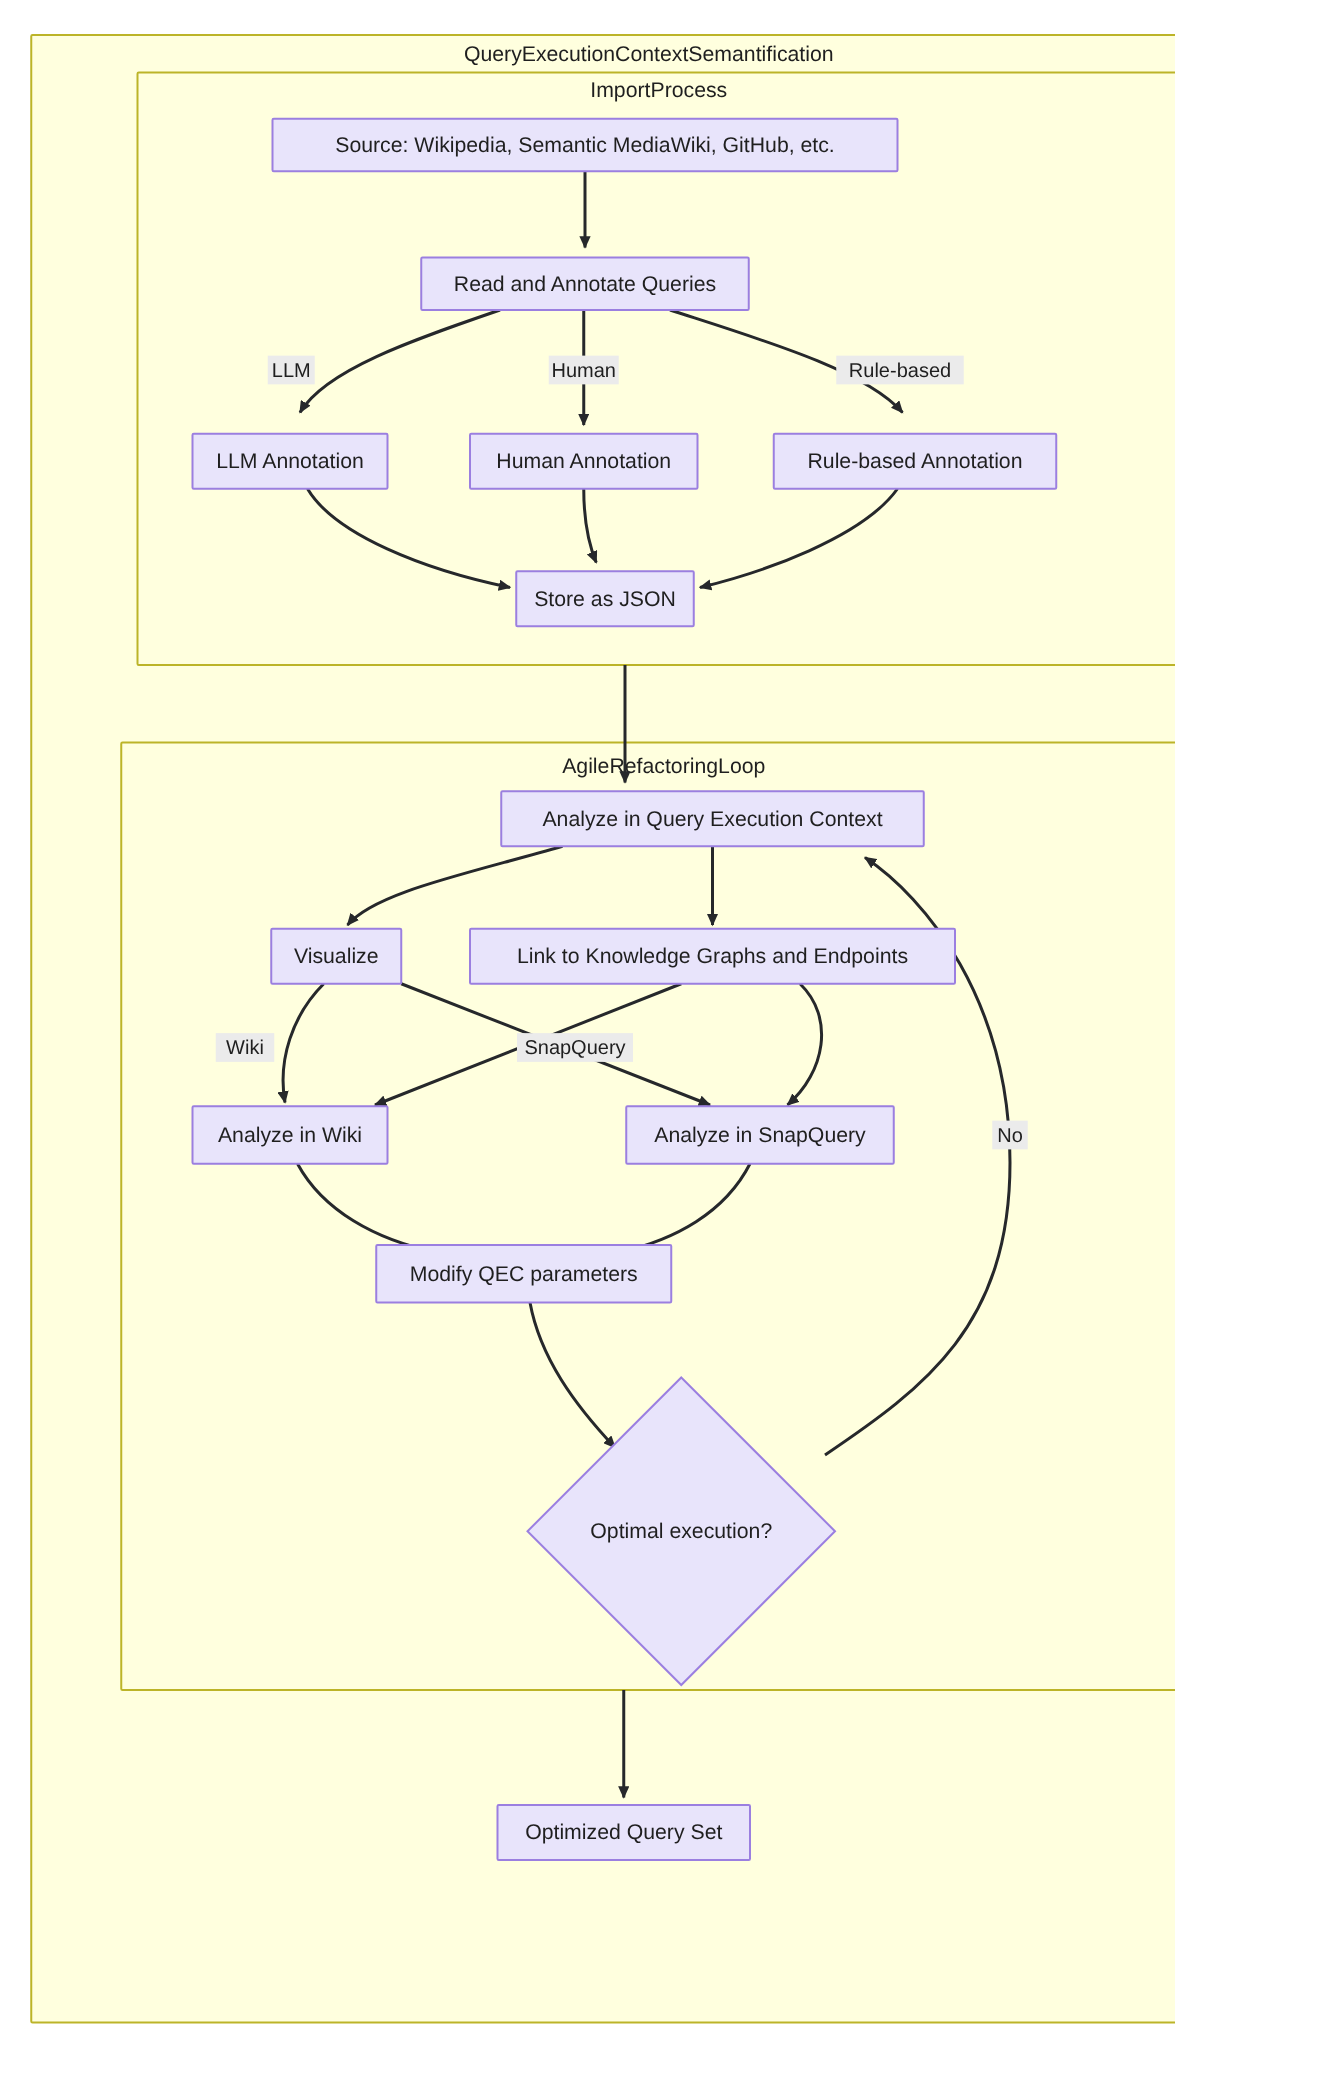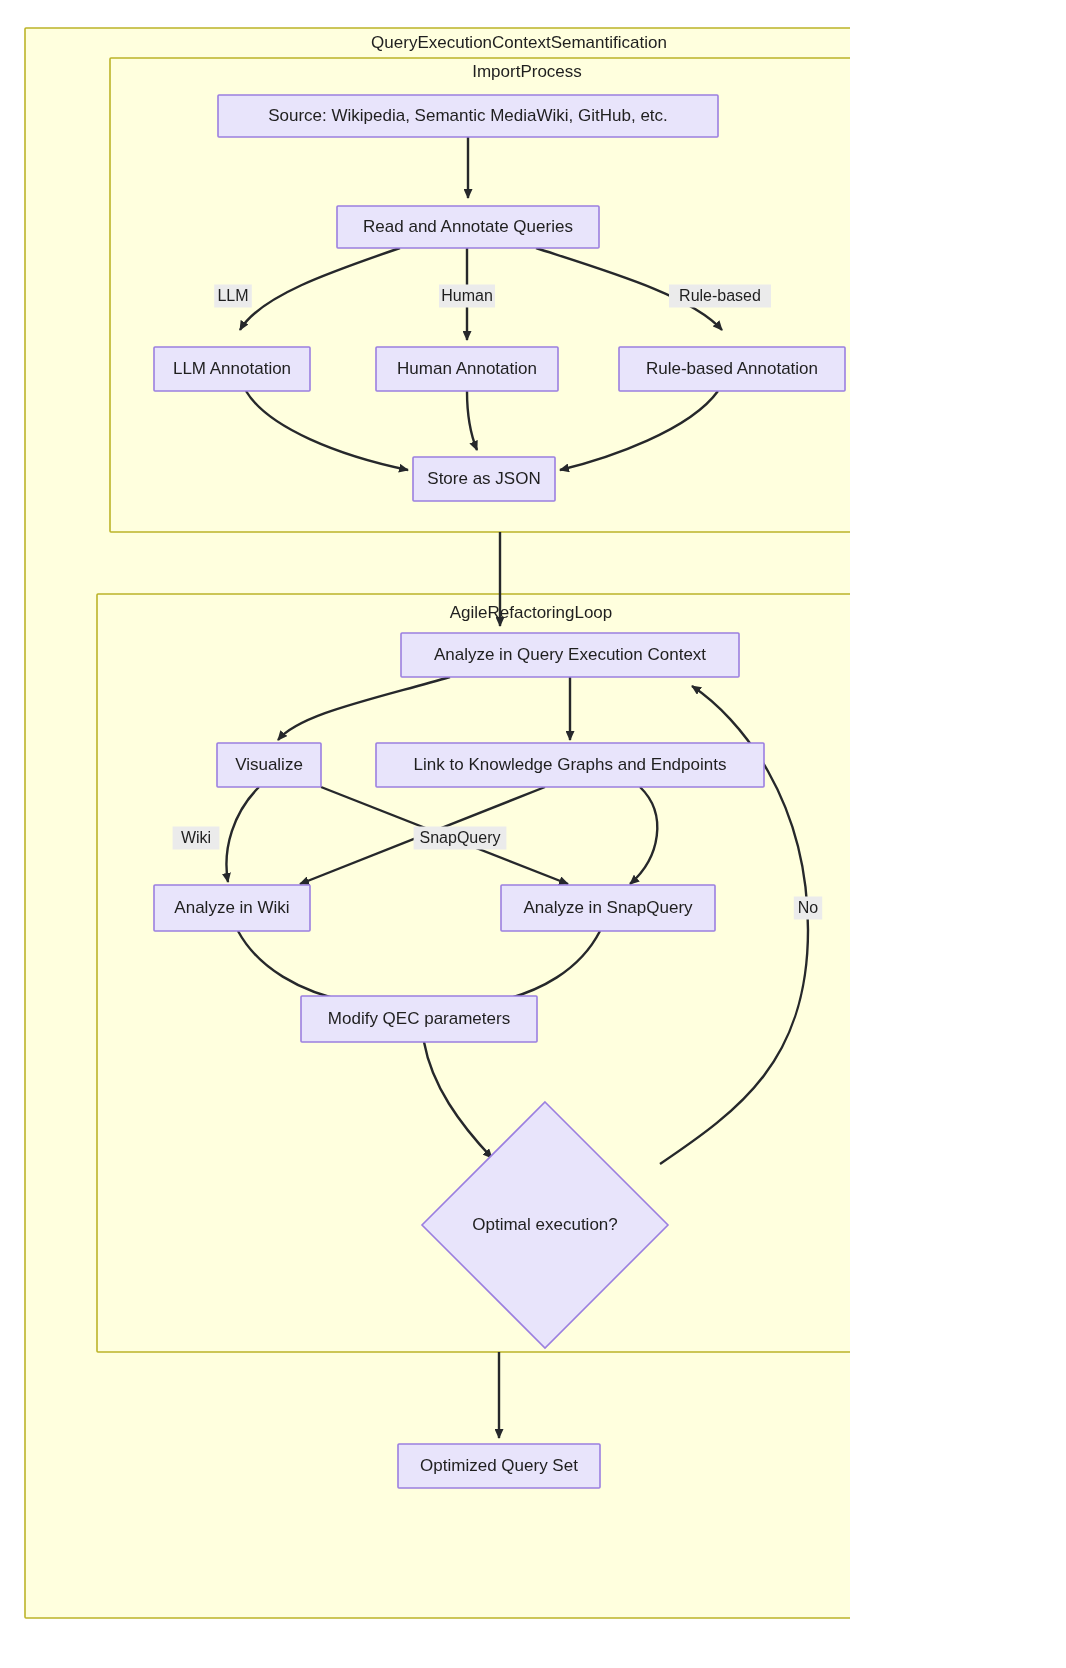--- a/index.html
+++ b/index.html
@@ -5,21 +5,21 @@
   html, body {
     margin: 0;
     padding: 0;
     background: #ffffff;
   }
   body {
     font-family: "Liberation Sans", sans-serif;
   }
   #diagram-root {
     position: relative;
-    width: 850px;
+    width: 940px;
     height: 1668px;
     background: #ffffff;
     overflow: hidden;
   }
   svg#flowchart {
     display: block;
     width: 1066px;
     height: 1668px;
   }
   .cluster-rect {

